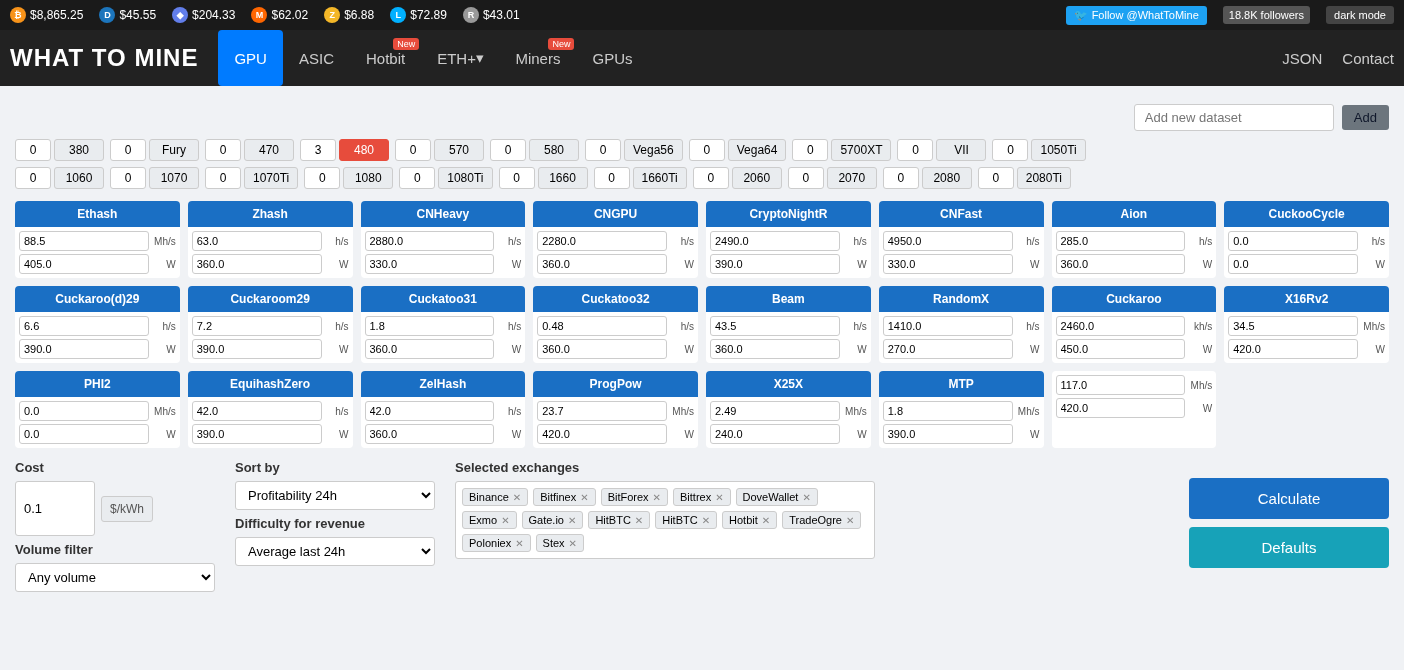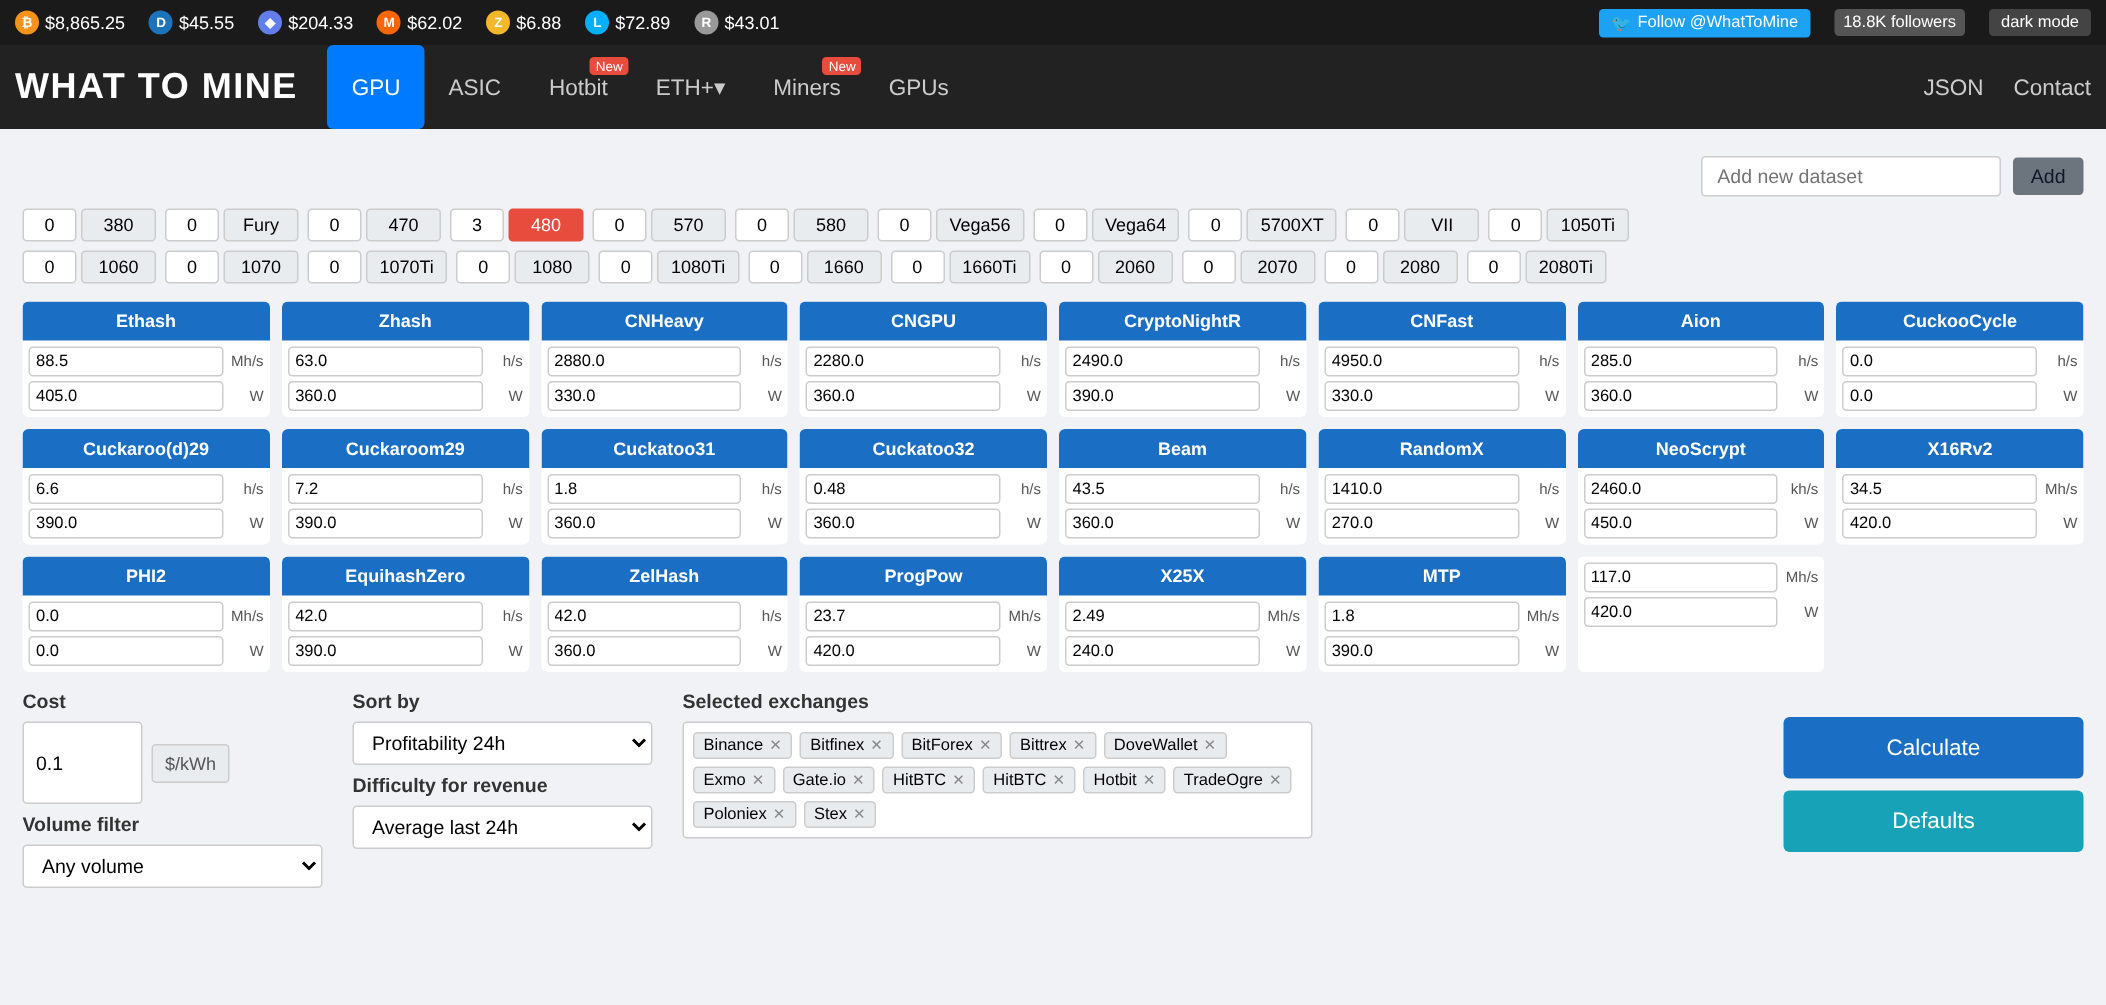--- a/index.html
+++ b/index.html
@@ -638,21 +638,21 @@
             <input class="algo-val-input" type="text" value="1410.0" style="">
             <span class="algo-unit">h/s</span>
           </div>
           <div class="algo-input-row">
             <input class="algo-val-input" type="text" value="270.0" style="">
             <span class="algo-unit">W</span>
           </div>
         </div>
       </div>
       <div class="algo-card">
-        <div class="algo-header">NeoScrypt</div>
+        <div class="algo-header">Cuckaroo</div>
         <div class="algo-inputs">
           <div class="algo-input-row">
             <input class="algo-val-input" type="text" value="2460.0" style="">
             <span class="algo-unit">kh/s</span>
           </div>
           <div class="algo-input-row">
             <input class="algo-val-input" type="text" value="450.0" style="">
             <span class="algo-unit">W</span>
           </div>
         </div>

